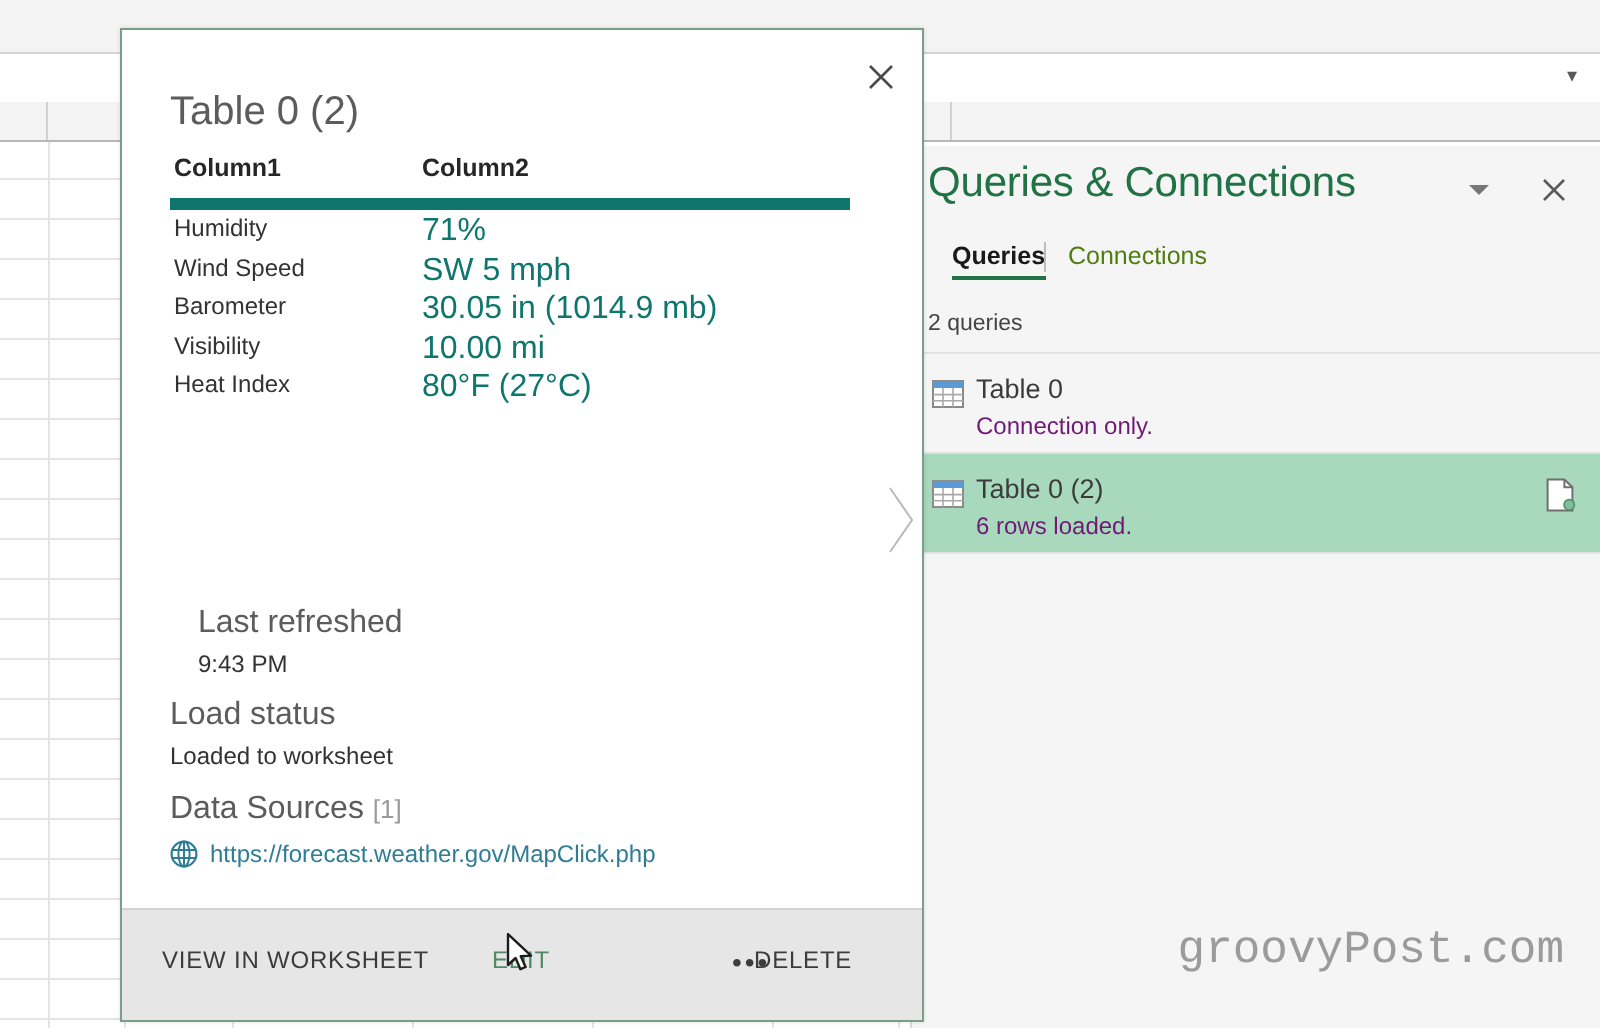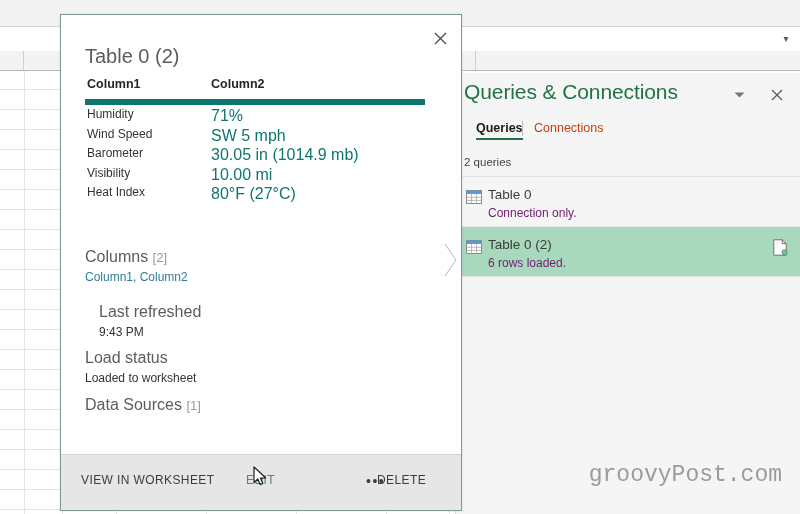--- a/index.html
+++ b/index.html
@@ -75,21 +75,21 @@
   .tp-close {
     position: absolute; left: 310px; top: 12px; width: 22px; height: 20px;
     cursor: pointer; text-align: center;
   }
   .tp-close svg { display:block; margin: 4px auto 0; }
 
   .tp-tabs {
     position: absolute; left: 0; top: 48px; width: 345px; height: 28px;
   }
   .tp-tab {
-    position: absolute; top: 0; font-size: 12.5px; color: #c2410c;
+    position: absolute; top: 0; font-size: 12.5px; color: #4d7c0f;
     cursor: pointer; padding-bottom: 5px;
   }
   .tp-tab.active { color: #1a1a1a; font-weight: bold; }
   .tp-tab.active::after {
     content: ""; position: absolute; left: 0; right: 0; bottom: 0;
     height: 2px; background: #217346;
   }
   .tp-tabdiv {
     position: absolute; left: 66px; top: 0px; width: 1px; height: 15px; background: #bdbdbd;
   }
@@ -355,42 +355,45 @@
       <div class="pt-row">
         <span class="pt-c1">Visibility</span>
         <span class="pt-c2">10.00 mi</span>
       </div>
       <div class="pt-row">
         <span class="pt-c1">Heat Index</span>
         <span class="pt-c2">80°F (27°C)</span>
       </div>
     </div>
 
-    <div class="sec" style="top:233px;">
-      <div class="sec-title">
-        <span>Columns</span>
-        <span class="cnt">[2]</span>
-      </div>
-      <div class="sec-link">Column1, Column2</div>
-    </div>
 
     <div class="sec" style="top:288px;margin-left:14px;">
       <div class="sec-title">Last refreshed</div>
       <div class="sec-value">9:43 PM</div>
     </div>
 
     <div class="sec" style="top:334px;">
       <div class="sec-title">Load status</div>
       <div class="sec-value">Loaded to worksheet</div>
     </div>
 
     <div class="sec" style="top:381px;">
       <div class="sec-title">
         <span>Data Sources</span>
         <span class="cnt">[1]</span>
+      </div>
+      <div class="ds-row">
+        <span class="ds-icon">
+          <svg width="14" height="14" viewBox="0 0 14 14">
+            <circle cx="7" cy="7" r="6.2" fill="none" stroke="#2f7d95" stroke-width="1.1"></circle>
+            <ellipse cx="7" cy="7" rx="2.8" ry="6.2" fill="none" stroke="#2f7d95" stroke-width="1"></ellipse>
+            <path d="M0.9 5 H13.1 M0.9 9 H13.1 M7 0.8 V13.2" stroke="#2f7d95" stroke-width="1"></path>
+          </svg>
+        </span>
+        <span class="ds-link">https://forecast.weather.gov/MapClick.php</span>
       </div>
     </div>
 
     <div class="peek-actions">
       <span class="act" style="left:20px;">VIEW IN WORKSHEET</span>
       <span class="act hover" style="left:185px;">EDIT</span>
       <span class="act-dots">•••</span>
       <span class="act" style="left:316px;">DELETE</span>
     </div>
   </div>

